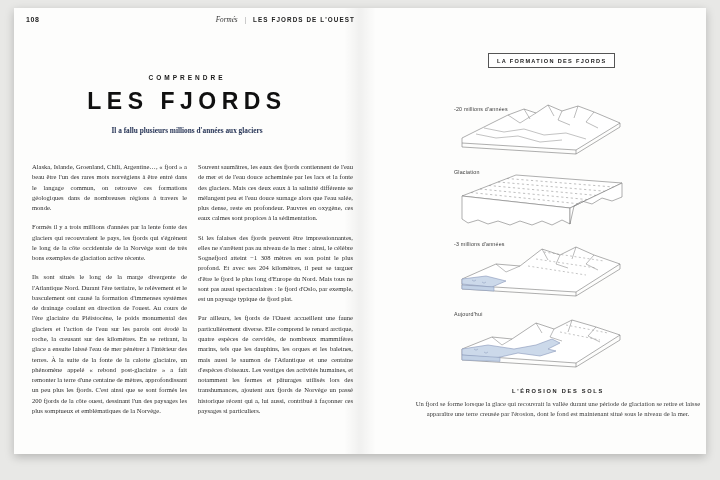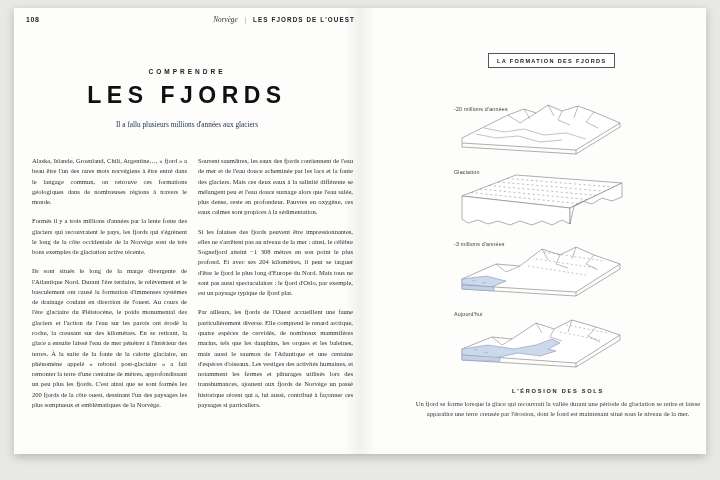--- a/index.html
+++ b/index.html
@@ -12,27 +12,27 @@
 
   
   .page-num{position:absolute;left:12px;top:8px;font-family:"Liberation Sans",sans-serif;
             font-size:7px;font-weight:700;letter-spacing:.6px;}
   .running-head{position:absolute;top:8px;left:0;width:341px;text-align:right;font-size:7.2px;white-space:nowrap;}
   .rh-book{font-style:italic;font-family:"Liberation Serif",serif;color:#333;}
   .rh-sep{margin:0 5px;color:#aaa;font-family:"Liberation Sans",sans-serif;font-size:7px;}
   .rh-chapter{font-family:"Liberation Sans",sans-serif;font-weight:700;font-size:6.3px;letter-spacing:1.1px;color:#222;}
 
   
-  .left-page{position:absolute;left:0;top:2px;width:346px;height:446px;}
+  .left-page{position:absolute;left:0;top:8px;width:346px;height:446px;}
   .eyebrow{position:absolute;top:58px;left:0;width:100%;text-align:center;
            font-family:"Liberation Sans",sans-serif;font-weight:700;font-size:6.5px;letter-spacing:3px;color:#1a1a1a;}
   .title{position:absolute;top:72px;left:0;width:100%;text-align:center;
          font-family:"Liberation Sans",sans-serif;font-weight:600;font-size:23px;letter-spacing:5.5px;color:#101010;}
   .subtitle{position:absolute;top:110px;left:0;width:100%;text-align:center;
-            font-size:7.3px;font-weight:400;color:#1e2c4f;line-height:1.5;}
+            font-size:7.3px;font-weight:700;color:#1e2c4f;line-height:1.5;}
   .columns{position:absolute;left:18px;top:146px;width:322px;display:flex;gap:11px;}
   .col{width:155px;font-size:6.55px;line-height:1.57;text-align:justify;color:#2c2c2c;}
   .col p{margin:0 0 9px 0;}
 
   
   .right-page{position:absolute;left:346px;top:0;width:346px;height:446px;}
   .formation-box{position:absolute;left:128px;top:45px;border:1px solid #555;padding:4px 8px 3px;
                  font-family:"Liberation Sans",sans-serif;font-size:5.6px;font-weight:700;letter-spacing:1.3px;color:#222;
                  background:#fff;white-space:nowrap;}
   .diagrams{position:absolute;left:88px;top:84px;width:192px;}
@@ -47,21 +47,21 @@
   .erosion-text{font-family:"Liberation Serif",serif;font-size:6.6px;line-height:1.55;color:#3a3a3a;margin:0;}
 </style>
 </head>
 <body>
 
 <div class="spread">
   <div class="spine"></div>
 
   <div class="page-num">108</div>
   <div class="running-head">
-    <span class="rh-book">Norvège</span>
+    <span class="rh-book">Formés</span>
     <span class="rh-sep">|</span>
     <span class="rh-chapter">LES FJORDS DE L'OUEST</span>
   </div>
 
   <div class="left-page">
     <div class="eyebrow">COMPRENDRE</div>
     <div class="title">LES FJORDS</div>
     <div class="subtitle">
       <span>Il a fallu plusieurs millions d'années aux glaciers</span><br>
     </div>

